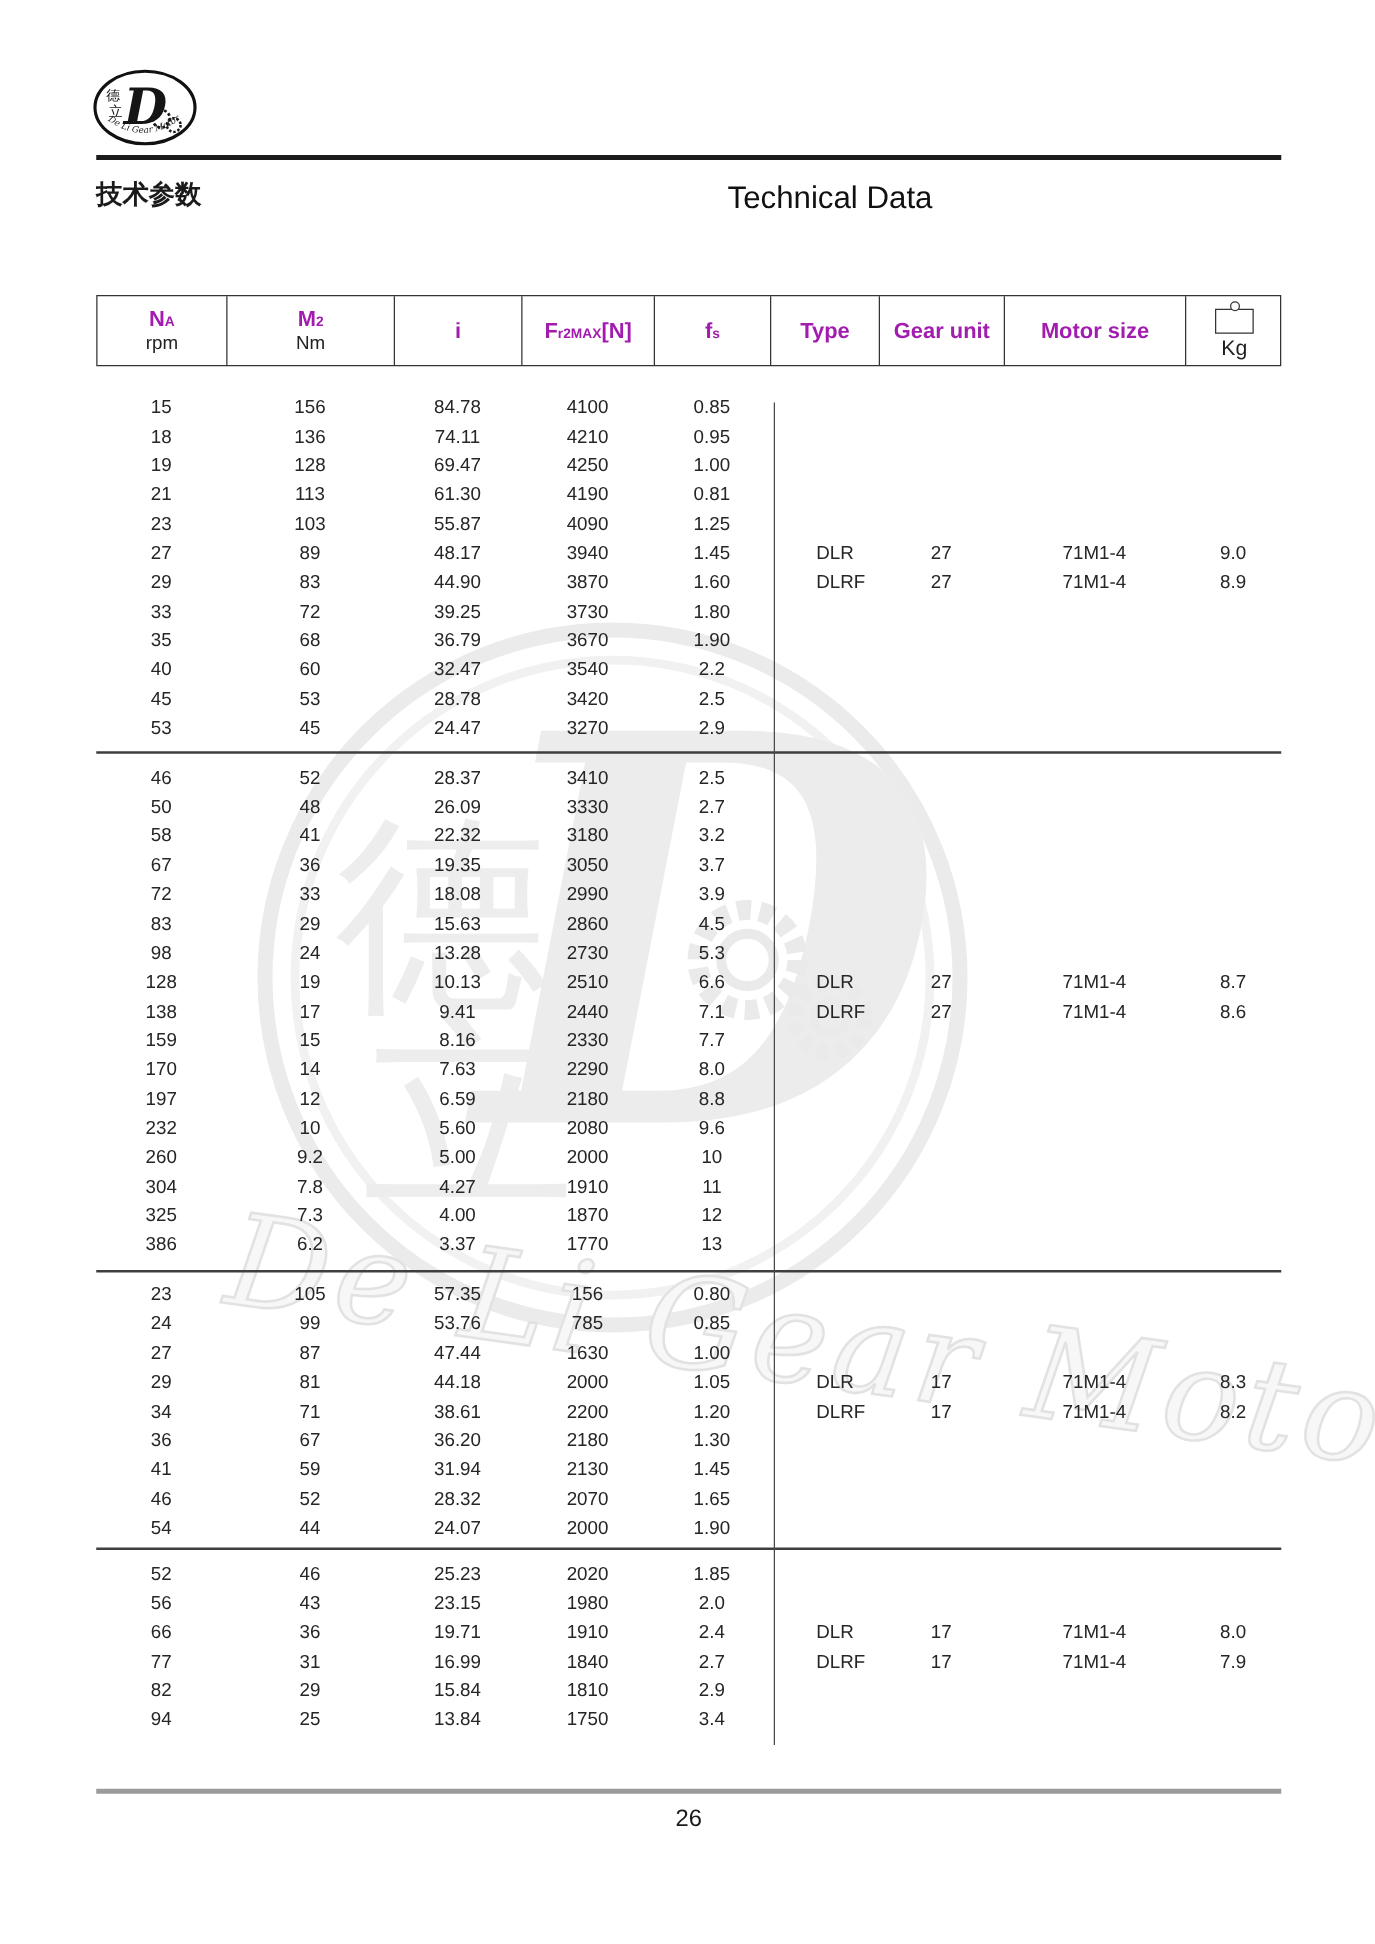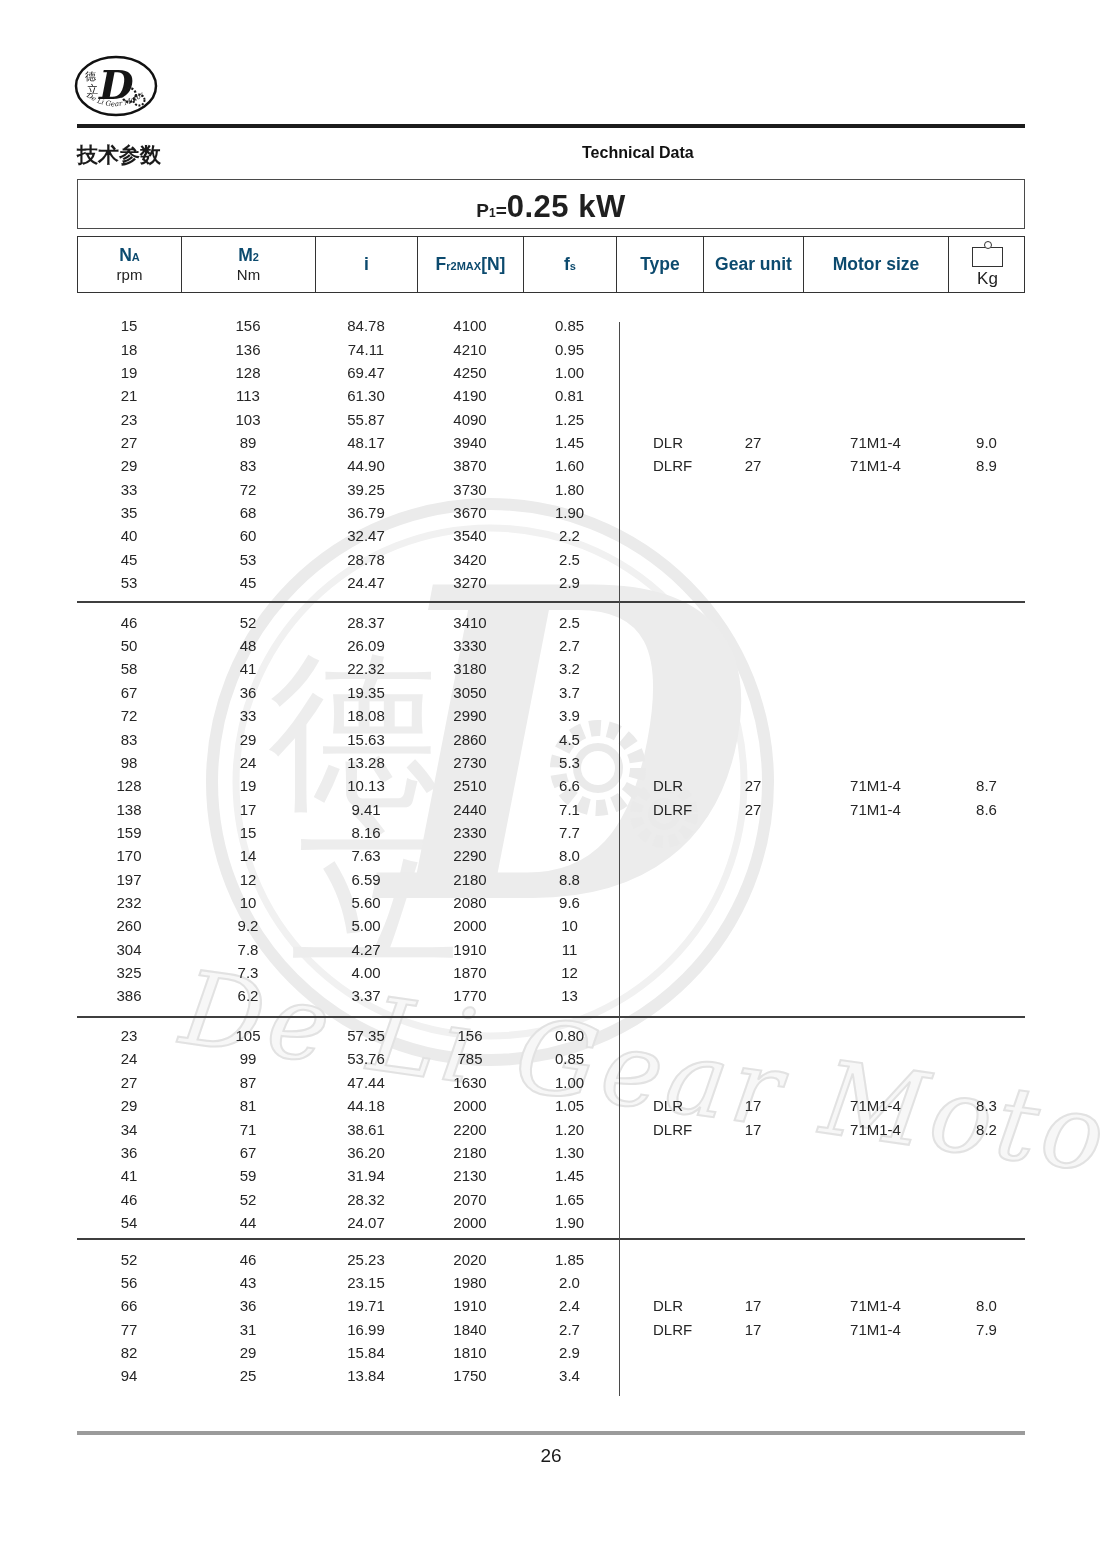--- a/index.html
+++ b/index.html
@@ -8,37 +8,37 @@
   .layer{position:absolute;inset:0;}
   .wm{z-index:0;}
   .fg{z-index:1;}
 
   
   .logo-svg{position:absolute;left:74px;top:54px;}
   .brand-cn{position:absolute;left:182px;top:64px;font-size:42px;font-weight:700;
             letter-spacing:20px;font-family:"DejaVu Serif","Liberation Serif",serif;color:#141414;}
   .top-rule{position:absolute;left:77px;top:124px;width:948px;height:4px;background:#1c1c1c;}
   .sub-cn{position:absolute;left:77px;top:141px;font-size:21px;font-weight:700;color:#1a1a1a;}
-  .sub-en{position:absolute;left:582px;top:144px;font-size:16px;font-weight:700;color:#111;}
+  .sub-en{position:absolute;left:582px;top:144px;font-size:25px;font-weight:400;color:#111;}
 
   
   .title-box{position:absolute;left:77px;top:179px;width:948px;height:50px;border:1.5px solid #4a4a4a;
              box-sizing:border-box;display:flex;align-items:baseline;justify-content:center;background:transparent;}
   .title-box .inner{display:flex;align-items:baseline;margin-top:9px;}
   .p-small{font-size:19px;font-weight:700;}
   .p-small .sub{font-size:12px;font-weight:700;}
   .p-big{font-size:31px;font-weight:700;letter-spacing:0.5px;}
 
   
   .thead{position:absolute;left:77px;top:236px;width:948px;height:57px;box-sizing:border-box;
          display:grid;grid-template-columns:104px 134px 102px 106px 93px 87px 100px 145px 77px;
          border:1.5px solid #333;background:transparent;}
   .th{border-right:1.5px solid #333;display:flex;flex-direction:column;align-items:center;justify-content:center;gap:1px;}
   .th:last-child{border-right:none;}
-  .th-main{font-size:17.5px;font-weight:700;color:#0c4a6e;line-height:1.05;}
+  .th-main{font-size:17.5px;font-weight:700;color:#a21caf;line-height:1.05;}
   .th-main .sub{font-size:11px;font-weight:700;}
   .th-unit{font-size:15px;font-weight:400;color:#222;}
   .kg-icon{display:flex;flex-direction:column;align-items:center;}
   .kg-ring{width:6px;height:6px;border:1.5px solid #333;border-radius:50%;background:#fff;margin-bottom:-2px;position:relative;z-index:1;}
   .kg-body{width:29px;height:18px;border:1.5px solid #333;background:#fff;}
   .th-kg{font-size:17px;font-weight:400;margin-top:1px;}
 
   
   .tbody{position:absolute;left:77px;top:293px;width:948px;}
   .vline{position:absolute;left:542px;top:29px;width:1.4px;height:1074px;background:#4a4a4a;}
@@ -93,26 +93,20 @@
       <text font-size="7" font-style="italic" fill="#1a1a1a" font-family="'DejaVu Serif',serif">
         <textPath href="#lg-arc" startOffset="4">De Li Gear Motor</textPath>
       </text>
     </svg>
 
     <div class="top-rule"></div>
 
     <div class="sub-cn">技术参数</div>
     <div class="sub-en">Technical Data</div>
 
-    <div class="title-box">
-      <div class="inner">
-        <span class="p-small"><span>P</span><span class="sub">1</span><span>=</span></span>
-        <span class="p-big">0.25 kW</span>
-      </div>
-    </div>
 
     <div class="thead">
       <div class="th">
         <div class="th-main"><span>N</span><span class="sub">A</span></div>
         <div class="th-unit">rpm</div>
       </div>
       <div class="th">
         <div class="th-main"><span>M</span><span class="sub">2</span></div>
         <div class="th-unit">Nm</div>
       </div>

